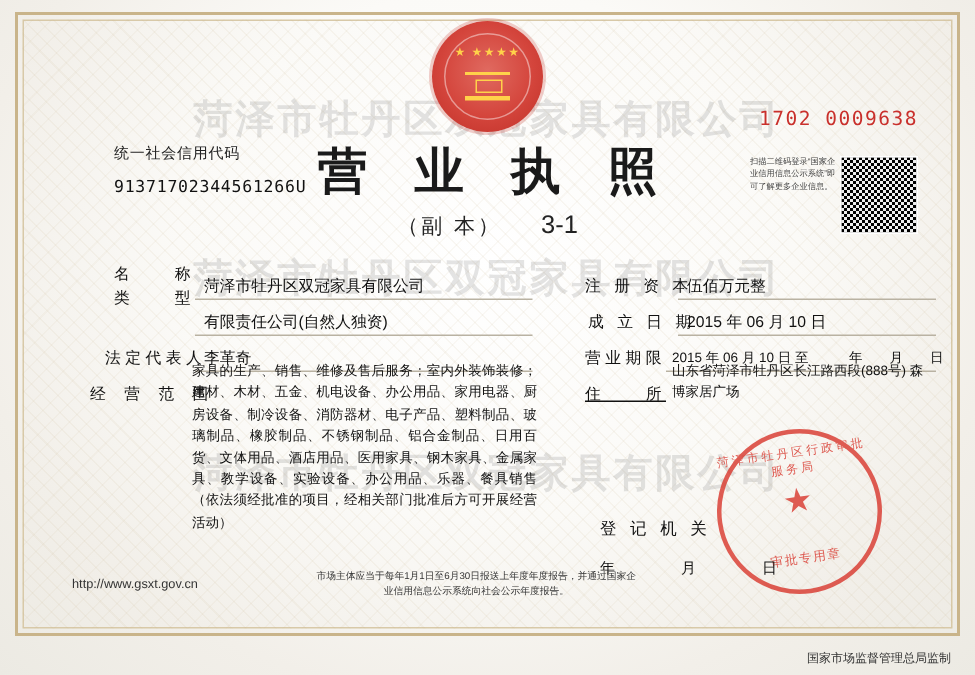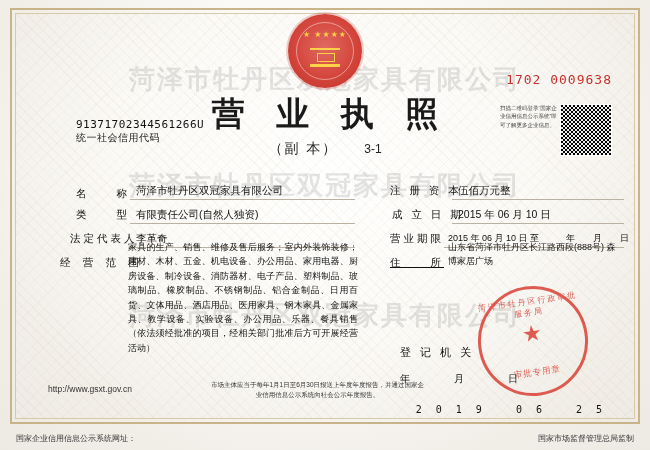--- a/index.html
+++ b/index.html
@@ -66,21 +66,21 @@
   .title{
     position:absolute;left:0;right:0;top:92px;text-align:center;
     font-family:"DejaVu Sans","Liberation Sans",sans-serif;
     font-size:33px;font-weight:bold;letter-spacing:10px;
     color:#1a1a1a;text-indent:10px;
   }
   .subtitle{
     position:absolute;left:0;right:0;top:140px;text-align:center;
     font-size:14px;color:#222;letter-spacing:2px;
   }
-  .subtitle .num{margin-left:26px;letter-spacing:0;font-size:12px;}
+  .subtitle .num{margin-left:26px;letter-spacing:0;font-size:17px;}
 
   
   .serial{
     position:absolute;right:38px;top:72px;
     color:#c9302c;font-size:13px;letter-spacing:1px;
     font-family:"DejaVu Sans Mono","Liberation Mono",monospace;
   }
   
   .qr{
     position:absolute;right:38px;top:104px;width:50px;height:50px;
@@ -90,21 +90,21 @@
     background-blend-mode:difference;
     border:1px solid #fff;
   }
   .qr-note{
     position:absolute;right:92px;top:104px;width:58px;
     font-size:5.5px;line-height:1.5;color:#444;text-align:left;
   }
 
   
   .code-label{
-    position:absolute;left:76px;top:95px;font-size:10px;color:#222;letter-spacing:.5px;margin-top:36px;
+    position:absolute;left:76px;top:95px;font-size:10px;color:#222;letter-spacing:.5px;
   }
   .code-value{
     position:absolute;left:76px;top:118px;font-size:11px;color:#111;letter-spacing:.5px;
     font-family:"DejaVu Sans Mono","Liberation Mono",monospace;
   }
 
   
   .field{position:absolute;font-size:10.5px;color:#111;}
   .flabel{letter-spacing:3px;color:#111;}
   .line{
@@ -203,27 +203,27 @@
   <div class="qr-note">扫描二维码登录“国家企业信用信息公示系统”即可了解更多企业信息。</div>
 
   <div class="title">营 业 执 照</div>
   <div class="subtitle">
     <span>（副 本）</span><span class="num">3-1</span>
   </div>
 
   <div class="code-label">统一社会信用代码</div>
   <div class="code-value">91371702344561266U</div>
 
-  <div class="field" style="left:76px;top:187px;">
+  <div class="field" style="left:76px;top:176px;">
     <span class="flabel">名　　称</span>
   </div>
   <div class="field" style="left:136px;top:184px;">菏泽市牡丹区双冠家具有限公司</div>
   <div class="line" style="left:130px;top:199px;width:225px;"></div>
 
-  <div class="field" style="left:76px;top:208px;">
+  <div class="field" style="left:76px;top:192px;">
     <span class="flabel">类　　型</span>
   </div>
   <div class="field" style="left:136px;top:208px;">有限责任公司(自然人独资)</div>
   <div class="line" style="left:130px;top:223px;width:225px;"></div>
 
   <div class="field" style="left:70px;top:232px;">
     <span class="flabel">法定代表人</span>
   </div>
   <div class="field" style="left:136px;top:232px;">李革奇</div>
   <div class="line" style="left:130px;top:247px;width:225px;"></div>
@@ -260,18 +260,16 @@
     <div class="arc">菏泽市牡丹区行政审批服务局</div>
     <div class="star">★</div>
     <div class="btm">审批专用章</div>
   </div>
 
   <div class="reg-org">登 记 机 关</div>
   <div class="date-line">年　　月　　日</div>
 
   <div class="website">http://www.gsxt.gov.cn</div>
   <div class="mid-note">市场主体应当于每年1月1日至6月30日报送上年度年度报告，并通过国家企业信用信息公示系统向社会公示年度报告。</div>
-  <div class="issue-date">2019 06 25</div>
-
-  <div class="foot-left">国家企业信用信息公示系统网址：</div>
+
   <div class="foot-right">国家市场监督管理总局监制</div>
 
 </div>
 
 </body></html>

